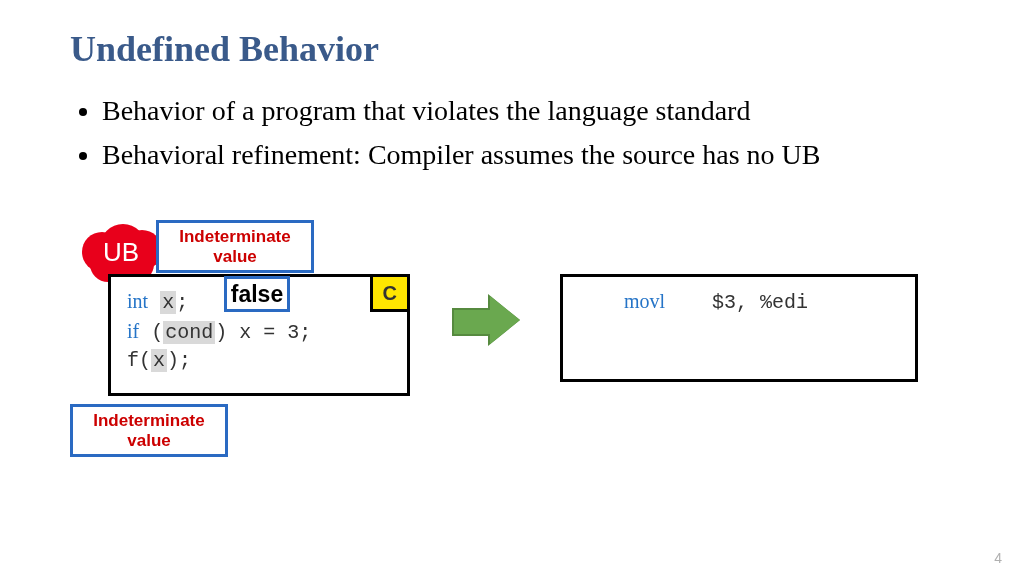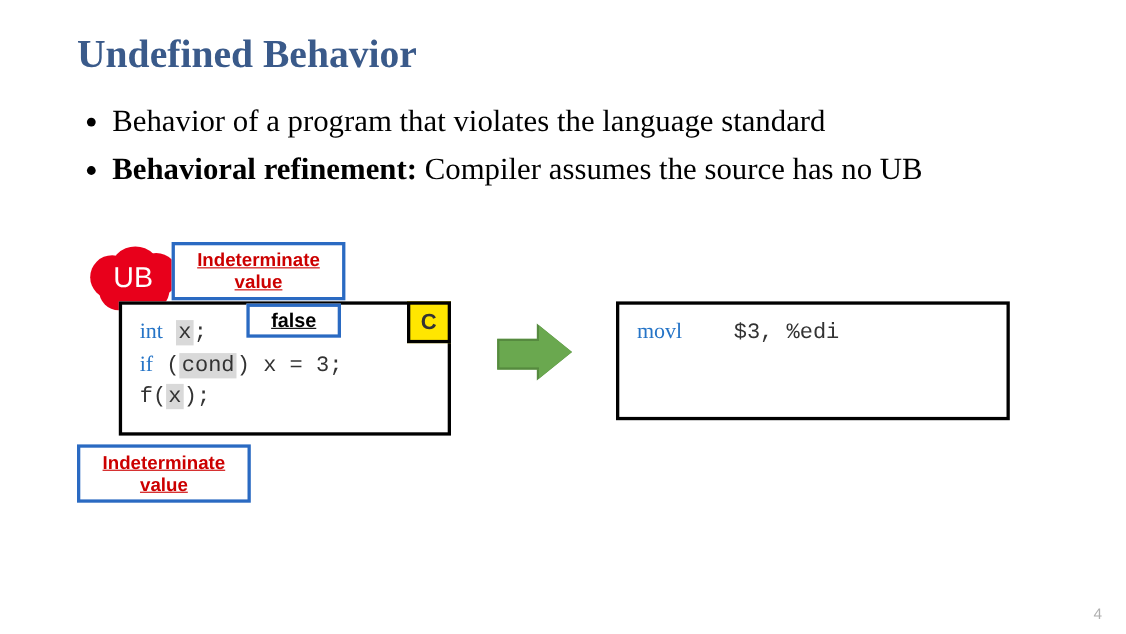--- a/index.html
+++ b/index.html
@@ -25,21 +25,21 @@
   ul.bullets {
     margin: 0 0 0 10px;
     padding: 0 0 0 22px;
     font-size: 28px;
     color: #000;
   }
   ul.bullets li {
     margin-bottom: 6px;
     line-height: 1.35;
   }
-  .bold { font-weight: bold; }
+  .bold { font-weight: normal; }
 
   .stage {
     position: absolute;
     left: 0; top: 0;
     width: 1024px; height: 576px;
     pointer-events: none;
   }
 
   
   .ub-cloud {
@@ -102,24 +102,23 @@
     position: absolute;
     border: 3px solid #2a6ac2;
     background: #fff;
     font-family: Arial, Helvetica, sans-serif;
     font-weight: bold;
     color: #cc0000;
     text-align: center;
     font-size: 17px;
     line-height: 1.15;
     padding: 4px 8px;
-    text-decoration: underline;
   }
   .callout.top1 { left: 156px; top: 220px; width: 136px; }
-  .callout.false { left: 224px; top: 276px; width: 60px; color:#000; font-size:18px; padding:2px 10px;}
+  .callout.false { left: 224px; top: 276px; width: 60px; color:#000; font-size:23px; padding:2px 0;}
   .callout.bot  { left: 70px;  top: 404px; width: 136px; }
 
   
   .arrow {
     position: absolute;
     left: 452px; top: 296px;
     width: 70px; height: 48px;
   }
   .arrow .shaft {
     position: absolute;
@@ -139,21 +138,21 @@
   .arrow .head-outline {
     position: absolute;
     left: 36px; top: -2px;
     width: 0; height: 0;
     border-top: 26px solid transparent;
     border-bottom: 26px solid transparent;
     border-left: 32px solid #568a3f;
     z-index:-1;
   }
 
-  .asm-line { white-space: pre; }
+  .asm-line { white-space: pre; margin-left: 45px; }
 
   .pagenum {
     position: absolute;
     right: 22px; bottom: 10px;
     font-family: Arial,Helvetica,sans-serif;
     font-size: 14px;
     color: #b0b0b0;
   }
 </style>
 </head>

